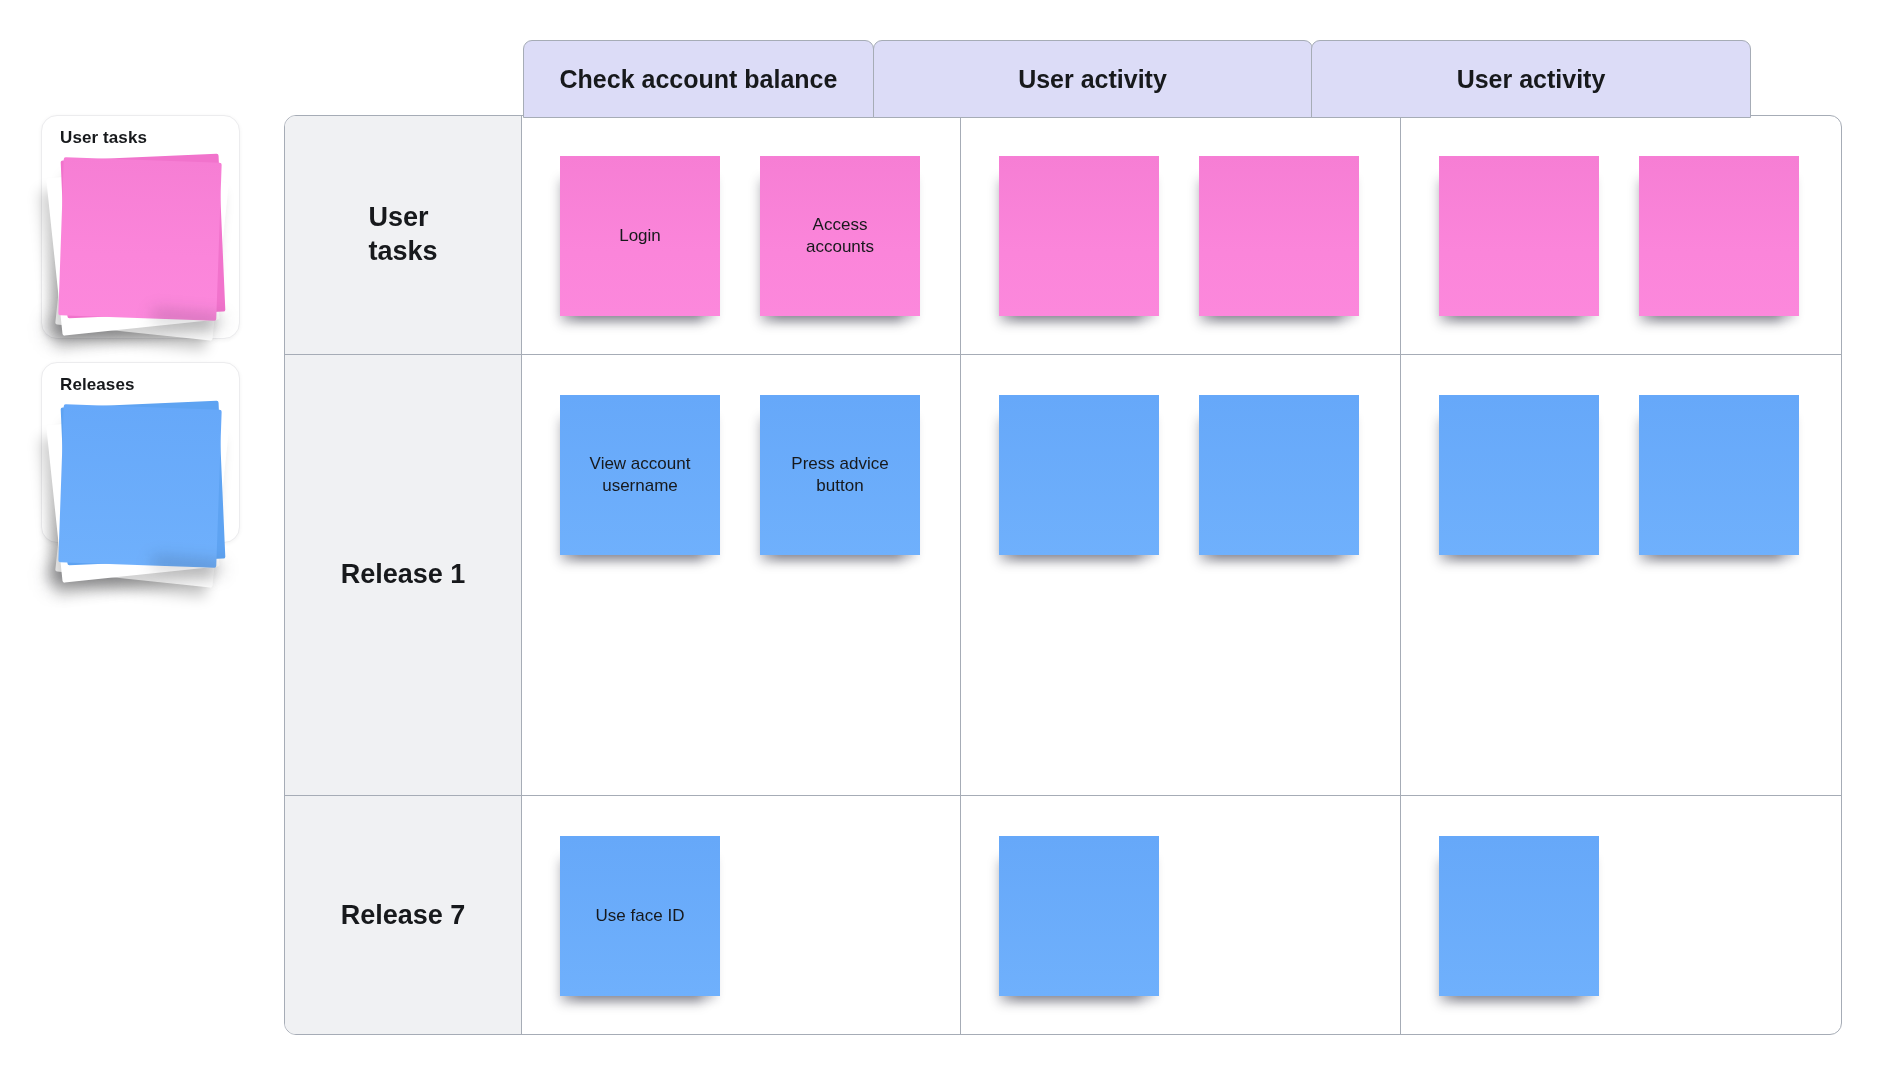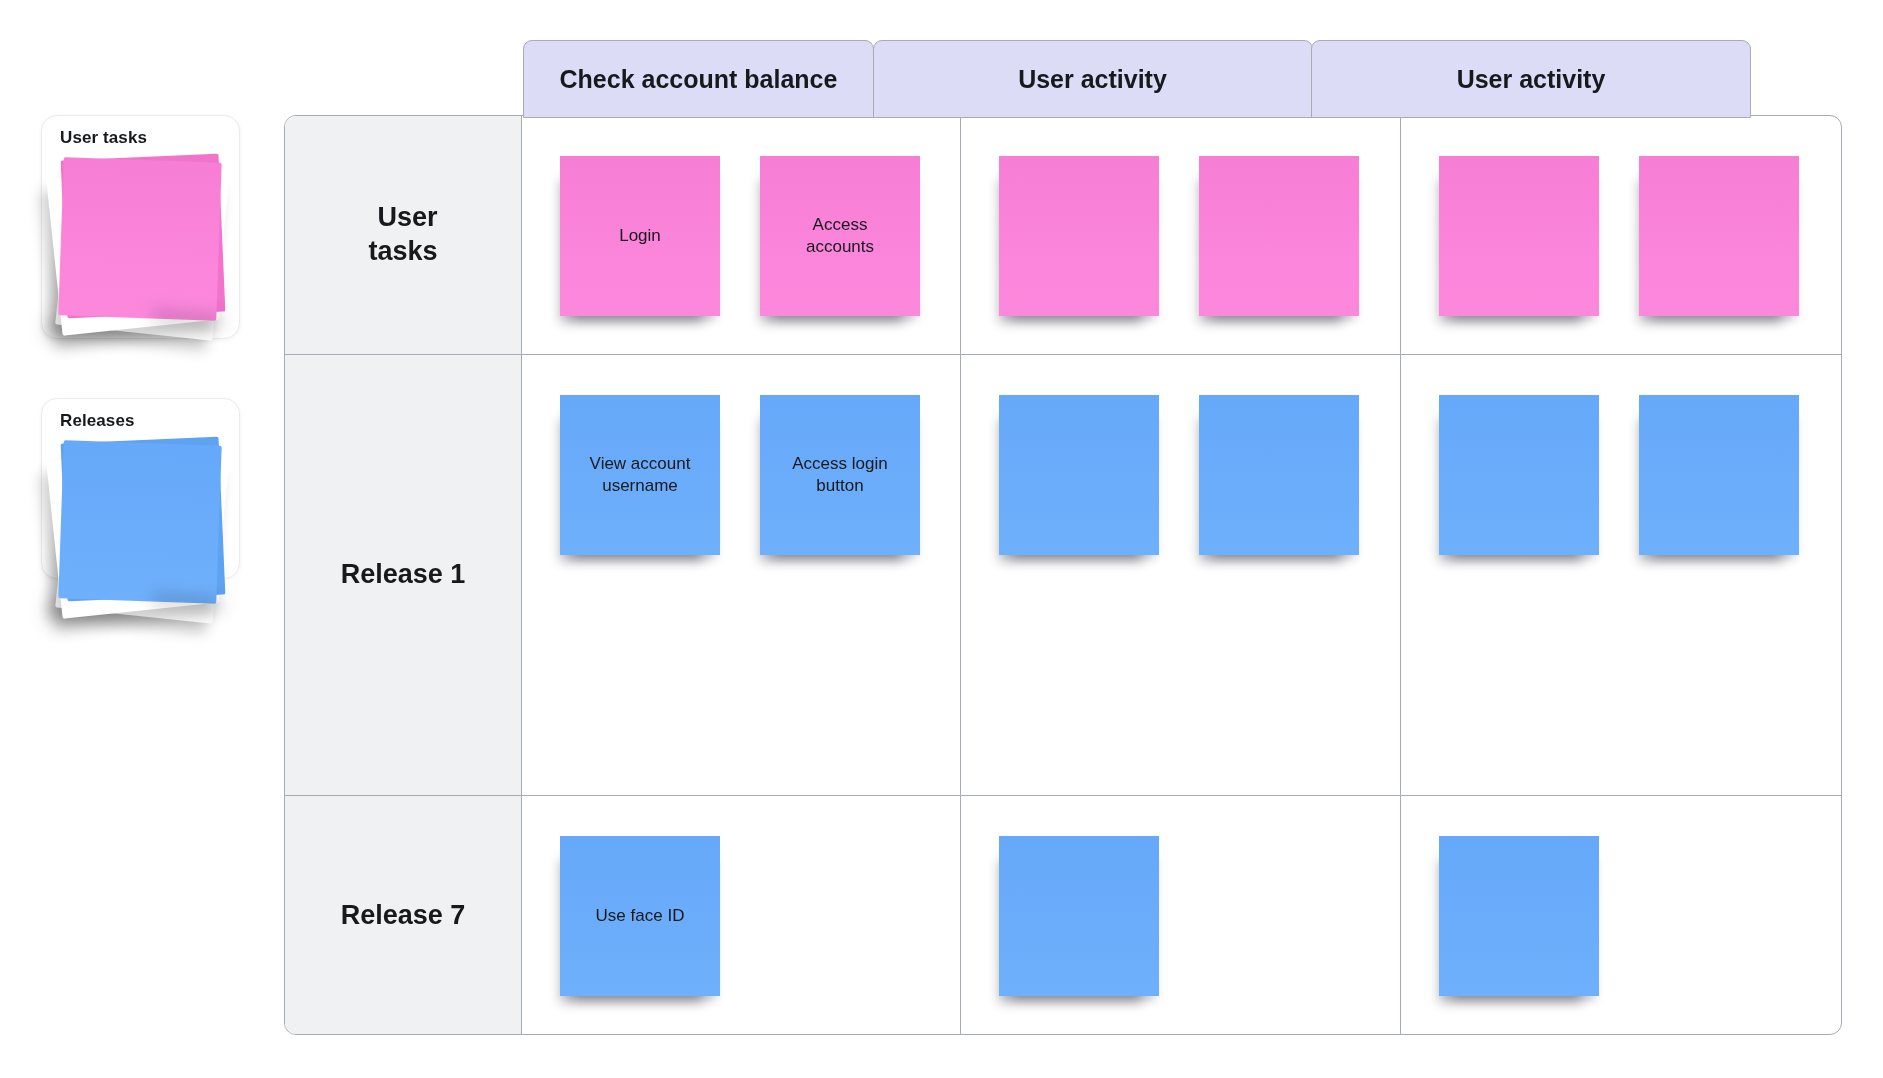--- a/index.html
+++ b/index.html
@@ -8,21 +8,21 @@
   }
   *{box-sizing:border-box;margin:0;padding:0}
   html,body{background:#fff}
   body{font-family:"Liberation Sans","DejaVu Sans",sans-serif;color:var(--text)}
   #canvas{position:relative;width:1883px;height:1078px;background:#fff;overflow:hidden}
 
   
   .side-card{position:absolute;left:41px;width:199px;background:#fff;border:1px solid #ececee;
     border-radius:16px;box-shadow:0 1px 4px rgba(0,0,0,.05)}
   #card-user-tasks{top:115px;height:224px}
-  #card-releases{top:398px;height:181px}
+  #card-releases{top:362px;height:181px}
   .side-card .card-label{position:absolute;left:18px;top:12px;font-size:17px;font-weight:bold;letter-spacing:.1px}
   .stack{position:absolute;left:19px;top:44px;width:158px;height:158px}
   .stack::before{content:"";position:absolute;left:-12px;bottom:-14px;width:78%;height:20px;
     background:rgba(20,20,30,.30);filter:blur(10px);transform:rotate(-8deg)}
   .stack::after{content:"";position:absolute;right:-4px;bottom:-8px;width:45%;height:14px;
     background:rgba(20,20,30,.18);filter:blur(8px);transform:rotate(5deg)}
   .sheet{position:absolute;inset:0;border-radius:2px}
   .sh-w1{background:#fff;transform:translate(2px,15px) rotate(6deg);box-shadow:-6px 10px 14px rgba(0,0,0,.22)}
   .sh-w2{background:#fff;transform:translate(-7px,10px) rotate(-6deg);box-shadow:-8px 12px 14px rgba(0,0,0,.18)}
   .sh-c2{transform:translate(3px,-3px) rotate(-2.5deg)}
@@ -41,21 +41,21 @@
   .col-header.w1{width:351px}.col-header.w2{width:440px}.col-header.w3{width:440px}
 
   
   #board{position:absolute;left:284px;top:115px;width:1558px;height:920px;background:#fff;
     border:1.5px solid var(--grid_border);border-radius:12px;overflow:hidden;z-index:2;
     display:grid;grid-template-columns:237px 439px 440px auto;grid-template-rows:239px 441px auto}
   .cell{position:relative}
   .cell.b-r{border-right:1.5px solid var(--grid_border)}
   .cell.b-b{border-bottom:1.5px solid var(--grid_border)}
   .label-cell{background:var(--label_col_bg);display:flex;align-items:center;justify-content:center;
-    text-align:right;font-size:27px;font-weight:bold;white-space:pre-line;line-height:1.25}
+    text-align:left;font-size:27px;font-weight:bold;white-space:pre-line;line-height:1.25}
   .note-cell{display:flex;flex-wrap:wrap;align-content:flex-start;gap:40px;padding:40px 38px}
 
   
   .sticky{width:160px;height:160px;flex:0 0 160px;display:flex;align-items:center;justify-content:center;
     text-align:center;font-size:17px;line-height:1.32;padding:8px 10px;white-space:pre-line;
     box-shadow:-8px 15px 11px -9px rgba(25,25,45,.38),5px 13px 9px -9px rgba(25,25,45,.22)}
   .sticky.pink{background:linear-gradient(180deg,#f67ed4,#fb85da 60%,#fc88dc)}
   .sticky.blue{background:linear-gradient(180deg,#66a8f9,#6fb0fc)}
 </style>
 </head>
@@ -103,21 +103,21 @@
       </div>
     <div class="cell note-cell b-b">
         <div class="sticky pink"><span></span></div>
         <div class="sticky pink"><span></span></div>
       </div>
 
     <div class="cell label-cell b-r b-b">Release 1</div>
     <div class="cell note-cell b-r b-b">
         <div class="sticky blue"><span>View account
 username</span></div>
-        <div class="sticky blue"><span>Access login
+        <div class="sticky blue"><span>Press advice
 button</span></div>
       </div>
     <div class="cell note-cell b-r b-b">
         <div class="sticky blue"><span></span></div>
         <div class="sticky blue"><span></span></div>
       </div>
     <div class="cell note-cell b-b">
         <div class="sticky blue"><span></span></div>
         <div class="sticky blue"><span></span></div>
       </div>

